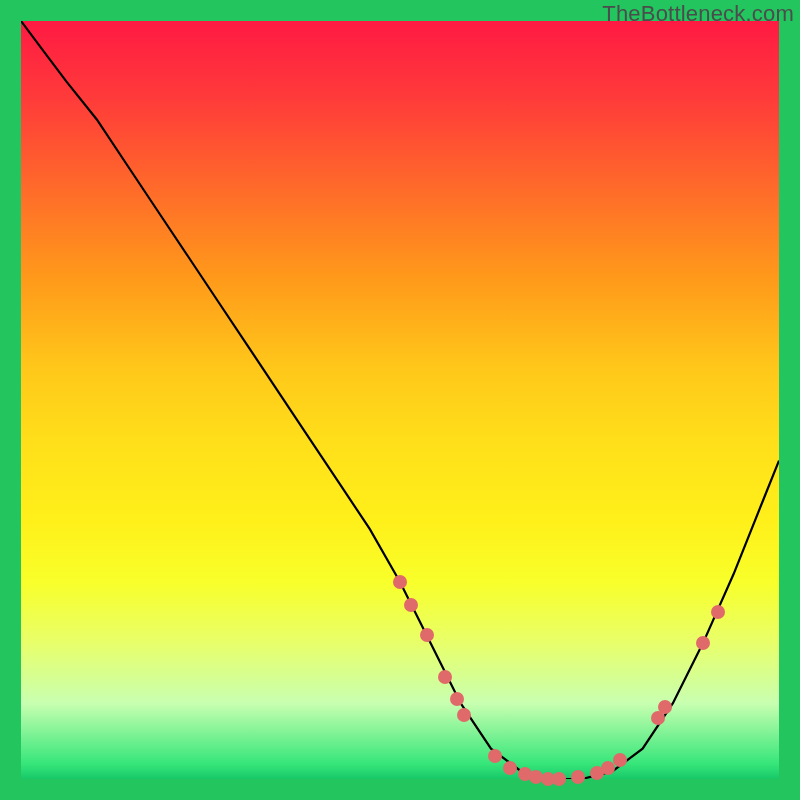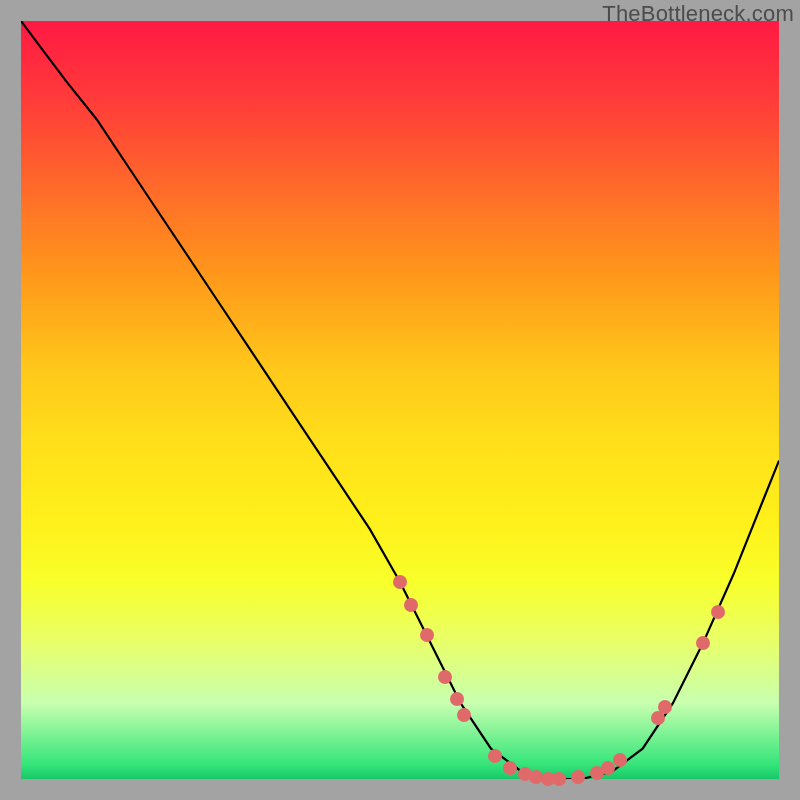--- a/index.html
+++ b/index.html
@@ -1,21 +1,21 @@
 <!DOCTYPE html>
 <html><head>
 <meta charset="utf-8">
 <style>
   * { margin: 0; padding: 0; box-sizing: border-box; }
   html, body { width: 800px; height: 800px; background: #000; overflow: hidden; }
   .frame {
     position: relative;
     width: 800px;
     height: 800px;
-    background: #a3a3a3;
+    background: #22c55e;
   }
   .plot-area {
     position: absolute;
     left: 21px;
     top: 21px;
     width: 758px;
     height: 758px;
     background: linear-gradient(to bottom,
       #ff1a43 0%,
       #ff3a3a 10%,

